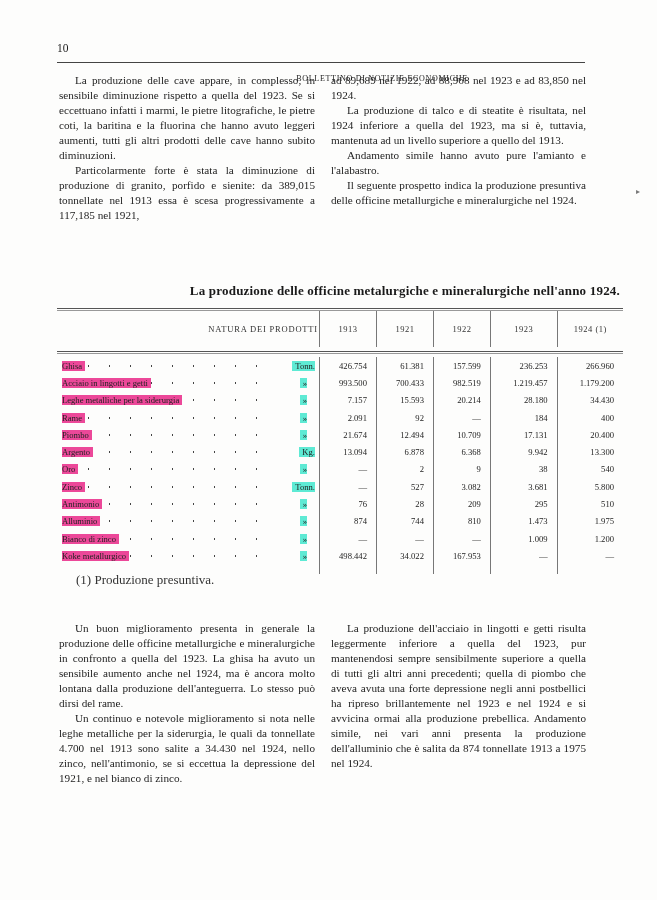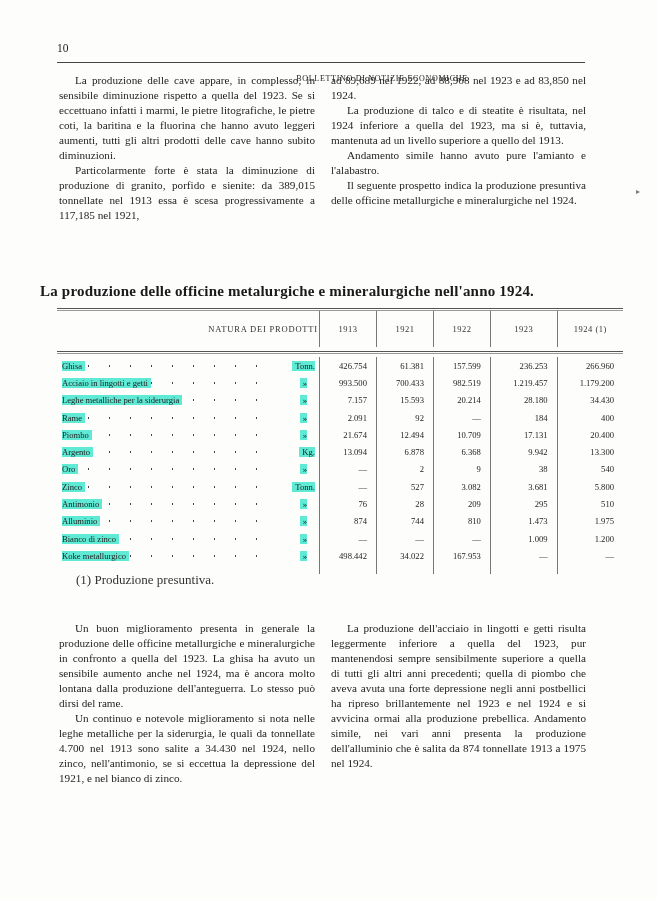--- a/index.html
+++ b/index.html
@@ -10,34 +10,34 @@
     .page-number { position: absolute; left: 0; top: 0; font-size: 11.5px; font-family: "Liberation Serif", serif; }
     .head-title { position: absolute; left: 0; right: 0; top: 2px; text-align: center; font-size: 8px; letter-spacing: 0.7px; font-family: "Liberation Serif", serif; padding-left: 90px; margin-top: 30px; }
     .head-rule { position: absolute; left: 57px; top: 62px; width: 528px; border-top: 1.5px solid #444; }
     .col { position: absolute; font-size: 11.2px; line-height: 15px; text-align: justify; font-family: "Liberation Serif", serif; color: #1d1d1d; }
     .col p { margin: 0; text-indent: 16px; hyphens: manual; }
     .col p.noindent { text-indent: 0; }
     .col-left-top { left: 59px; top: 73px; width: 256px; }
     .col-right-top { left: 331px; top: 73px; width: 255px; }
     .col-left-bot { left: 59px; top: 621px; width: 256px; }
     .col-right-bot { left: 331px; top: 621px; width: 255px; }
-    .table-title { position: absolute; left: 40px; top: 283px; width: 580px; text-align: left;
-      font-size: 15px; font-weight: bold; font-family: "Liberation Serif", serif; letter-spacing: 0.2px; }
+    .table-title { position: absolute; left: 40px; top: 283px; width: 580px; text-align: right;
+      font-size: 13px; font-weight: bold; font-family: "Liberation Serif", serif; letter-spacing: 0.2px; }
     .table-wrap { position: absolute; left: 57px; top: 308px; width: 566px; }
     .rule-double { border-top: 1px solid #555; border-bottom: 1px solid #999; height: 1px; }
     table.data { width: 566px; border-collapse: collapse; font-family: "Liberation Serif", serif; }
     table.data th { font-weight: normal; font-size: 8.5px; height: 34px; color: #333; letter-spacing: 0.5px; }
     table.data th.natura { text-align: right; width: 260px; letter-spacing: 0.8px; }
     table.data td { font-size: 8.6px; height: 17.3px; padding: 0; color: #222; }
     table.data td.num { text-align: right; padding-right: 9px; margin-top: 48px; }
     table.data .vr { border-left: 1px solid #777; }
     table.data tr.spacer td { height: 10px; }
     table.data tr.end td { height: 9px; }
     .label-cell { position: relative; padding-left: 5px !important; }
-    .label-text { background: #5eead4; position: relative; z-index: 1; padding-right: 3px; }
+    .label-text { background: #ec4899; position: relative; z-index: 1; padding-right: 3px; }
     .leader { position: absolute; left: 5px; right: 52px; top: 50%; height: 2px; margin-top: -1px;
       background-image: radial-gradient(circle, #444 0.9px, transparent 1.1px);
       background-size: 21px 2px; background-repeat: repeat-x; background-position: right center; }
     .unit { position: absolute; right: 4px; top: 50%; transform: translateY(-50%); z-index: 1; background: #5eead4; padding-left: 3px; }
     .unit.ditto { right: 12px; }
     .footnote { position: absolute; left: 76px; top: 572px; font-size: 13px; font-family: "Liberation Serif", serif; color: #333; }
     .margin-mark { position: absolute; font-size: 8px; color: #777; }
   </style>
 </head>
 <body>

